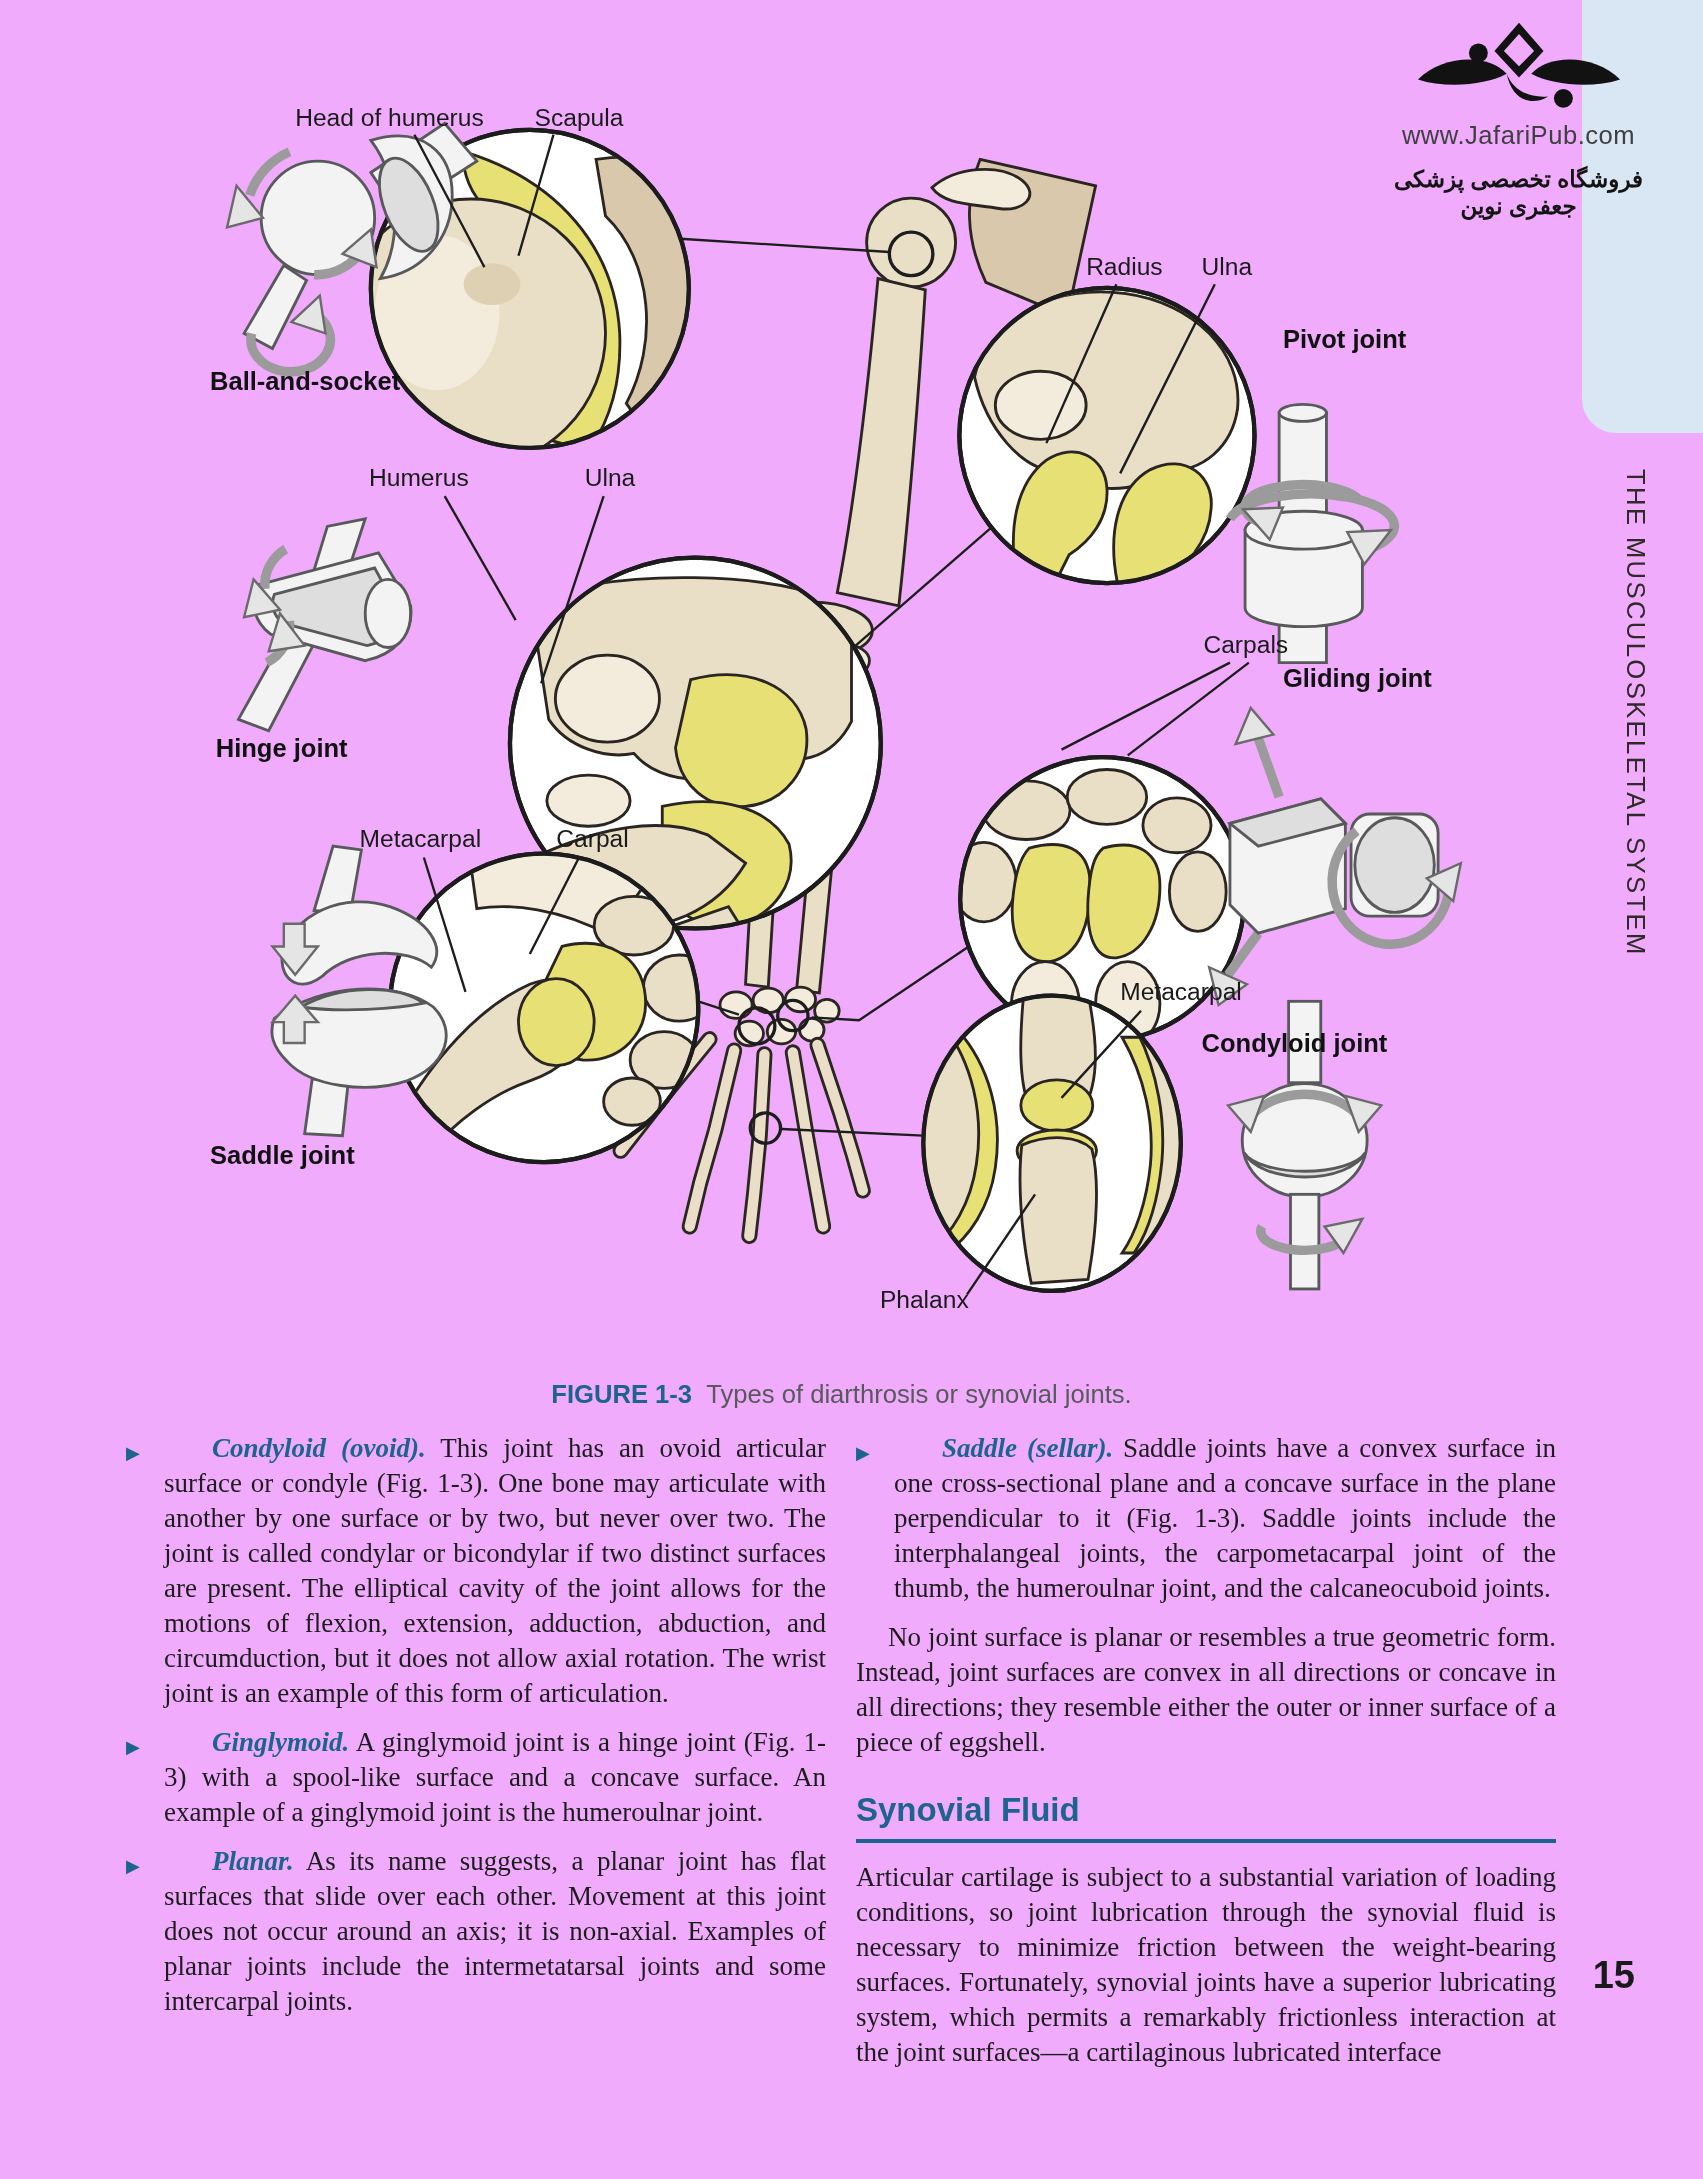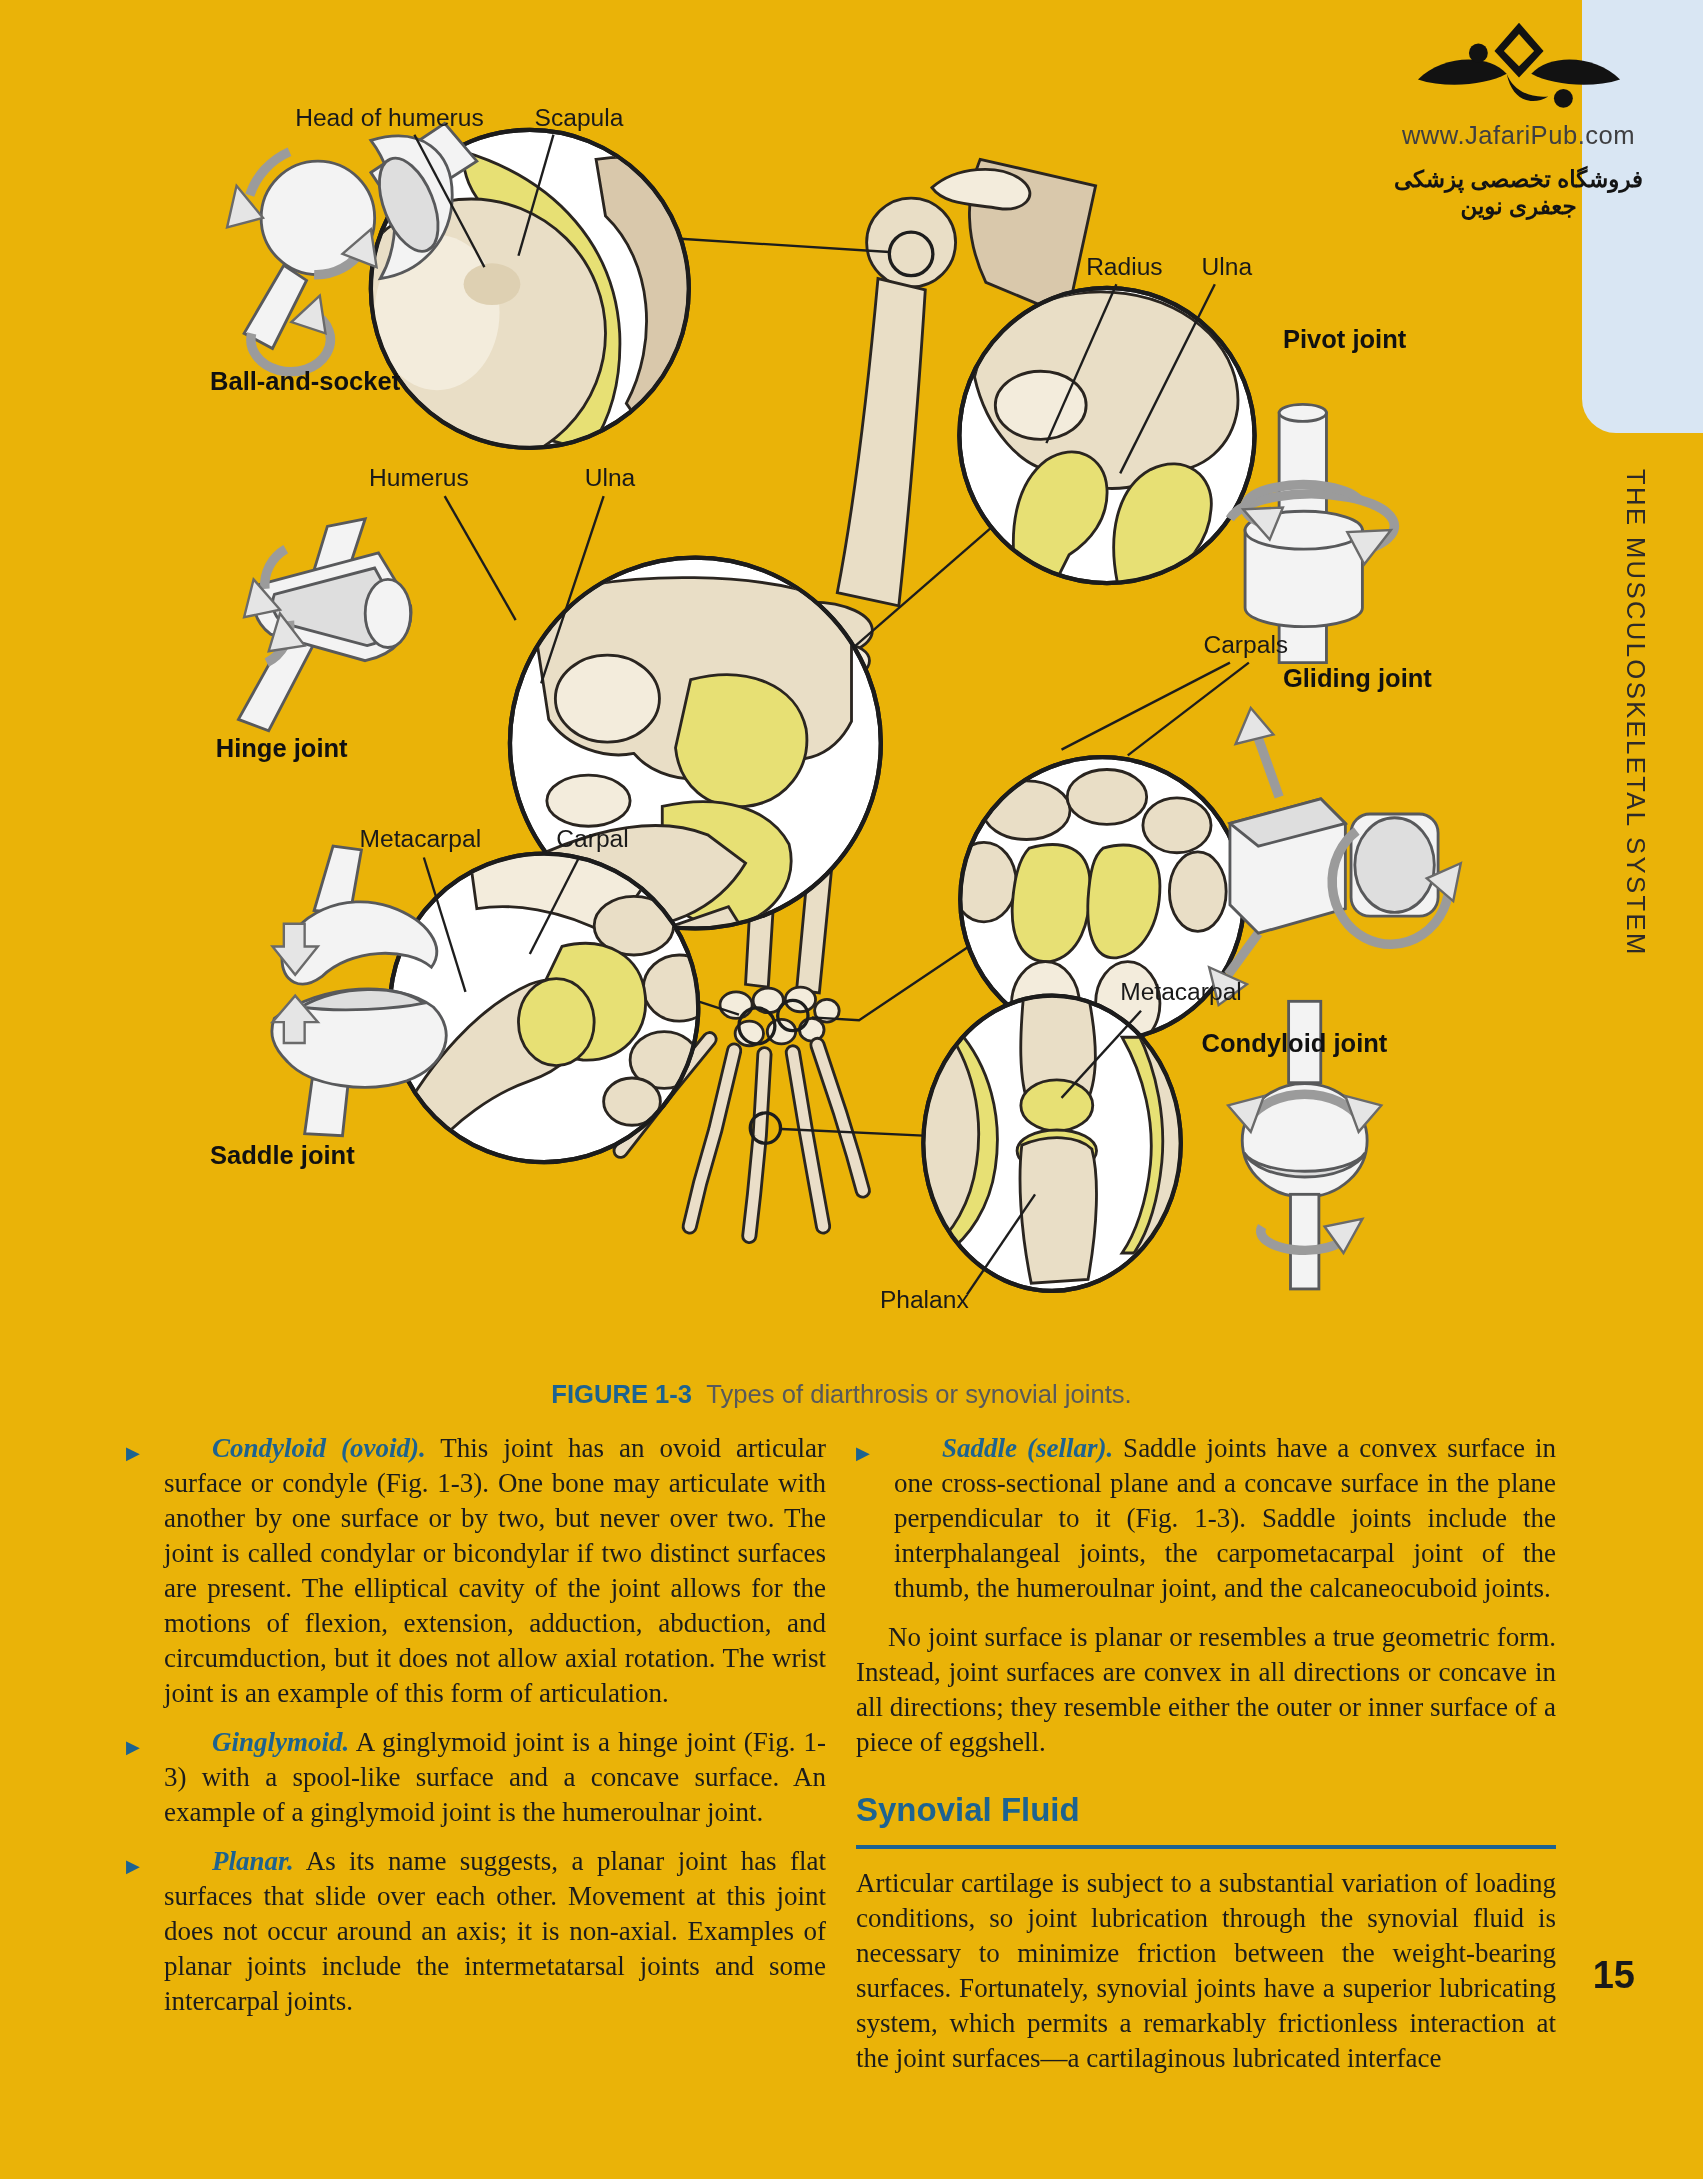--- a/index.html
+++ b/index.html
@@ -1,16 +1,16 @@
 <!DOCTYPE html>
 <html style="font-size:15px"><head>
 <meta charset="utf-8">
 <style>
   html,body{margin:0;padding:0;background:#fff;}
-  .page{position:relative;width:1703px;height:2179px;background:#eab308;
+  .page{position:relative;width:1703px;height:2179px;background:#f0abfc;
         font-family:"Liberation Sans",sans-serif;overflow:hidden;}
   .band{position:absolute;top:0;right:0;width:121px;height:433px;
         background:#d9e6f3;border-bottom-left-radius:34px;}
   .logo-block{position:absolute;top:19px;right:38px;width:293px;text-align:center;}
   .logo-mark{display:block;margin:0 auto;}
   .logo-url{font-size:25.6px;color:#3f3f41;margin-top:0px;letter-spacing:0.5px;}
   .logo-fa{font-size:23px;color:#141414;margin-top:16px;direction:rtl;font-weight:bold;}
   .vtitle{position:absolute;top:469px;right:53px;height:502px;
           writing-mode:vertical-rl;font-size:25.6px;letter-spacing:2.4px;
           color:#2e2a28;white-space:nowrap;}
@@ -20,21 +20,21 @@
   .col{position:absolute;top:1431px;width:700px;font-family:"Liberation Serif",serif;
        font-size:27px;line-height:35px;color:#1c1c1c;text-align:justify;}
   .col-left{left:126px;}
   .col-right{left:856px;}
   .bullet{position:relative;padding-left:38px;margin-bottom:14px;}
   .bullet .arrow{position:absolute;left:0;top:4.7px;color:#1d6390;font-size:18px;
                  font-family:"Liberation Sans",sans-serif;}
   .term{font-weight:bold;font-style:italic;color:#1d6390;margin-left:48px;}
   .para{text-indent:32px;margin:5.7px 0 0 0;}
   .sec-head{font-family:"Liberation Sans",sans-serif;font-size:33px;font-weight:bold;
-            color:#1d6390;margin-top:32px;padding-bottom:18px;
+            color:#1d6390;margin-top:32px;padding-bottom:12px;
             border-bottom:4.7px solid #1d6390;text-align:left;}
   .para2{margin-top:17px;}
   .pagenum{position:absolute;top:1954px;right:68px;font-size:38px;font-weight:bold;color:#1a1a1a;}
   
   .lbl{font-family:"Liberation Sans",sans-serif;font-size:26px;fill:#1a1a1a;}
   .lblb{font-family:"Liberation Sans",sans-serif;font-size:27px;font-weight:bold;fill:#111;}
   .bone{fill:#e9dec6;stroke:#2a2520;stroke-width:3;}
   .boneL{fill:#f3ecdc;stroke:#2a2520;stroke-width:3;}
   .boneD{fill:#d9c8ab;stroke:#2a2520;stroke-width:3;}
   .yel{fill:#e7e074;stroke:#2a2520;stroke-width:3;}

